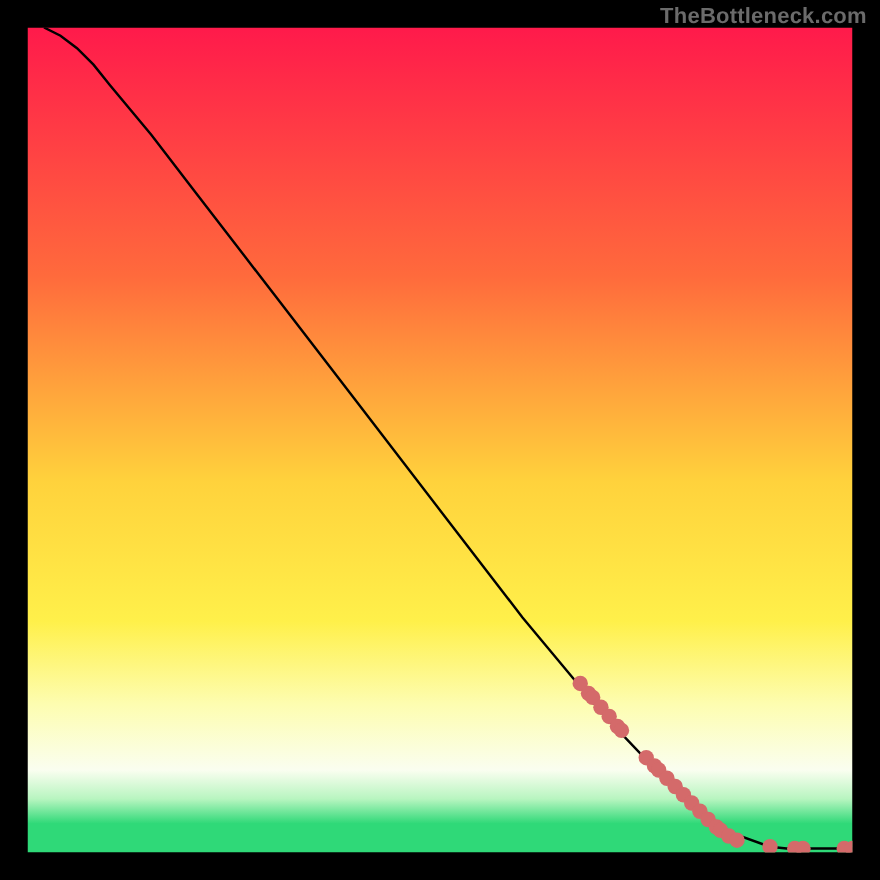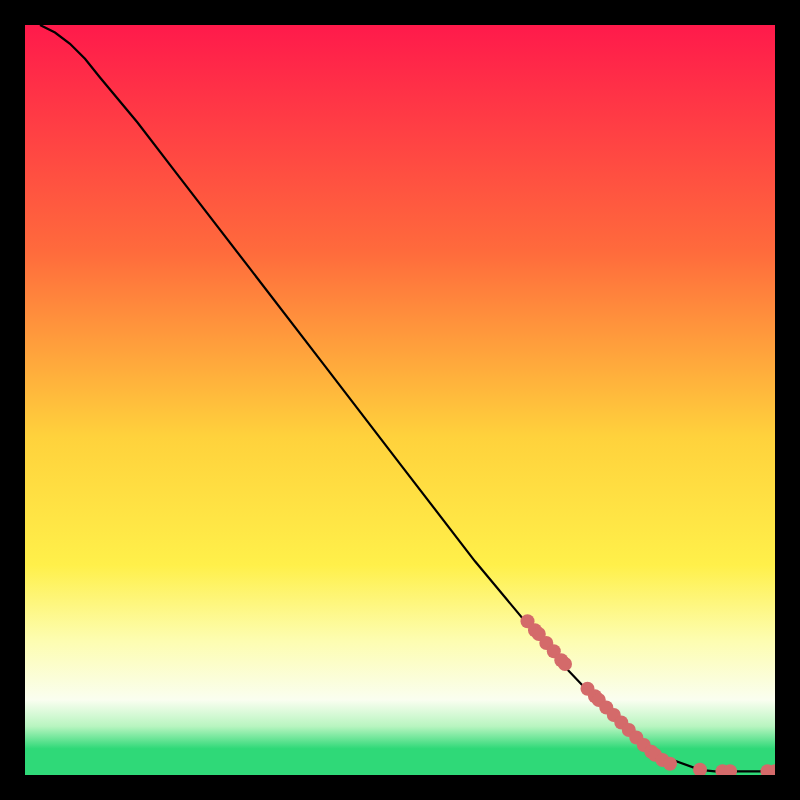--- a/index.html
+++ b/index.html
@@ -33,20 +33,21 @@
     color: #6b6b6b;
     letter-spacing: 0.2px;
     user-select: none;
   }
   svg { display: block; }
 </style>
 </head>
 <body>
 
 <div class="stage">
+  <div class="watermark">TheBottleneck.com</div>
 
   <svg class="plot" viewBox="0 0 750 750">
     <defs>
       <linearGradient id="bg-grad" x1="0" y1="0" x2="0" y2="1">
           <stop offset="0%" stop-color="#ff1a4b"></stop>
           <stop offset="30%" stop-color="#ff6a3c"></stop>
           <stop offset="55.00000000000001%" stop-color="#ffd23c"></stop>
           <stop offset="72%" stop-color="#fff04a"></stop>
           <stop offset="82%" stop-color="#fdfdb0"></stop>
           <stop offset="90%" stop-color="#fafef0"></stop>

